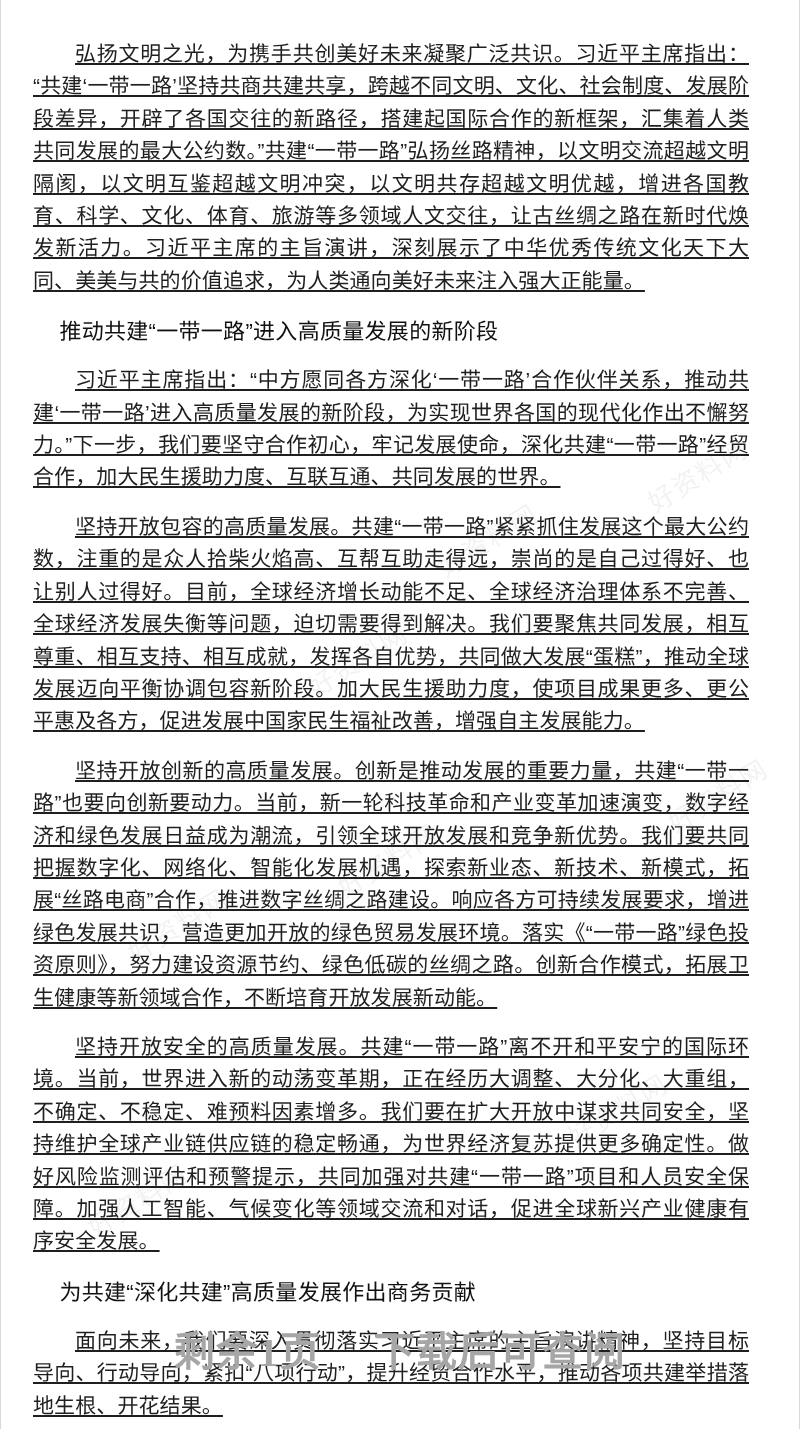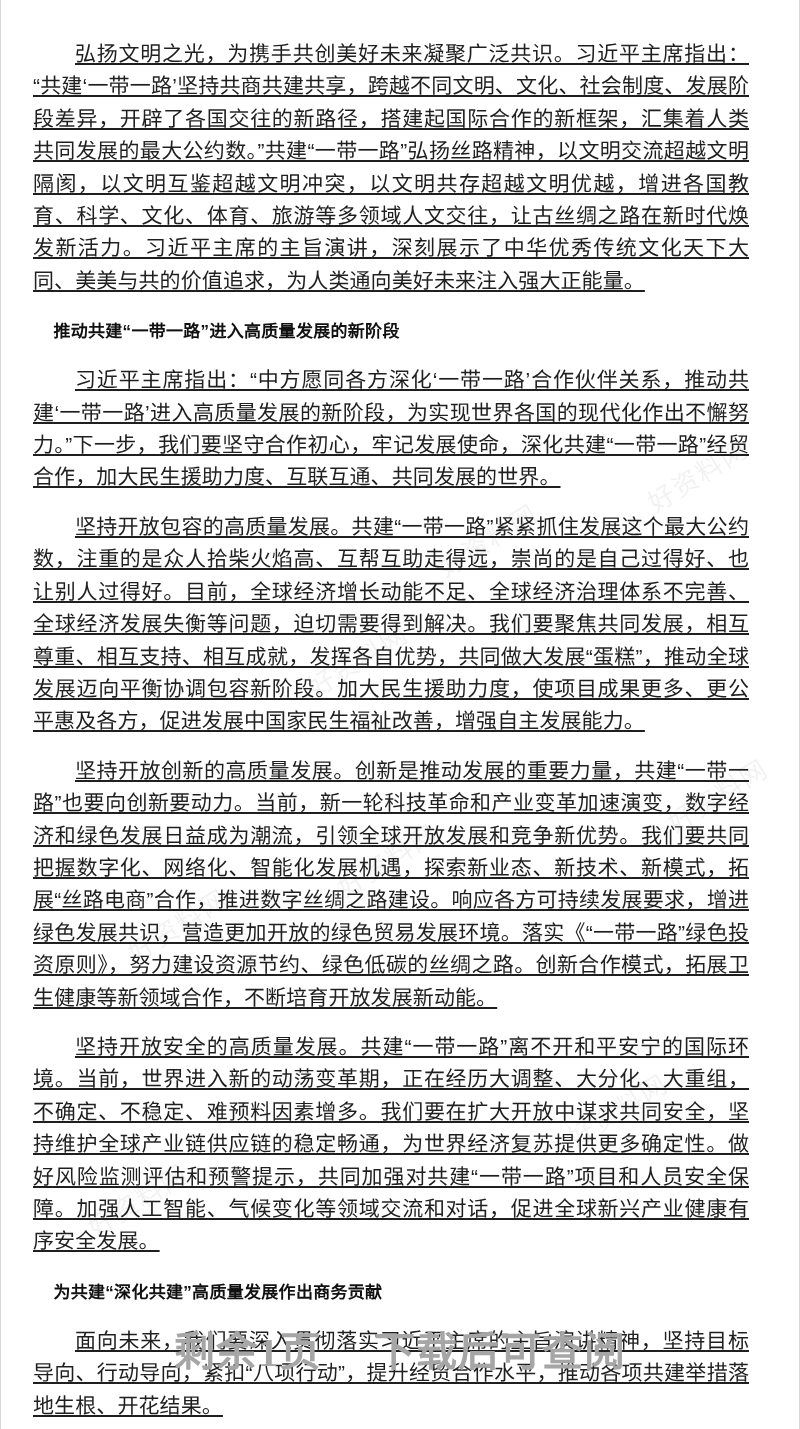--- a/index.html
+++ b/index.html
@@ -63,23 +63,23 @@
     line-height: 32.4px;
     text-align: justify;
     text-justify: inter-ideograph;
     text-indent: 2em;
     margin: 0 18px 17px 0;
     color: #1f1f1f;
     letter-spacing: 0.1px;
     text-decoration: underline;
   }
   .section-heading {
-    font-size: 17px;
+    font-size: 22px;
     line-height: 30px;
-    font-weight: bold;
+    font-weight: normal;
     color: #111111;
     margin: 20px 0 17px 0;
     text-indent: 1.2em;
     letter-spacing: 0.3px;
   }
 
   
   .footer-teaser {
     position: absolute;
     left: 0;

